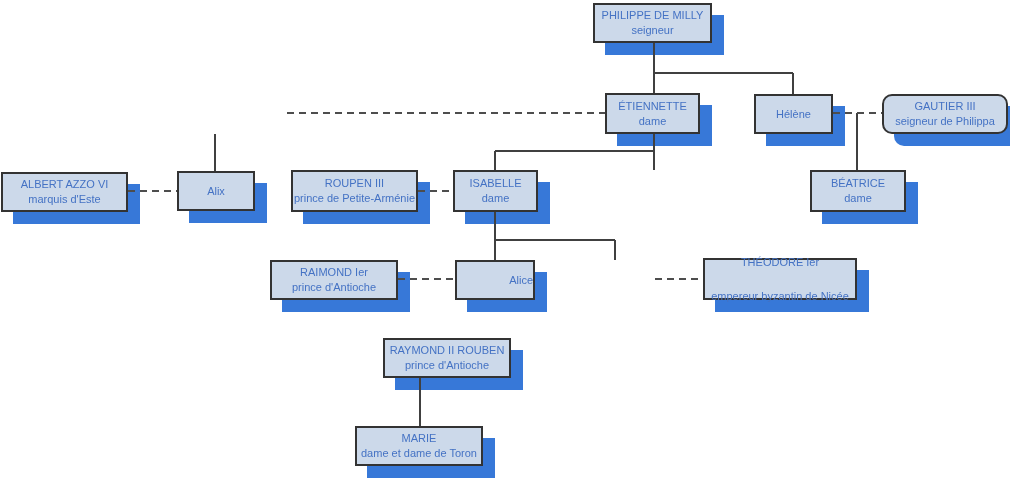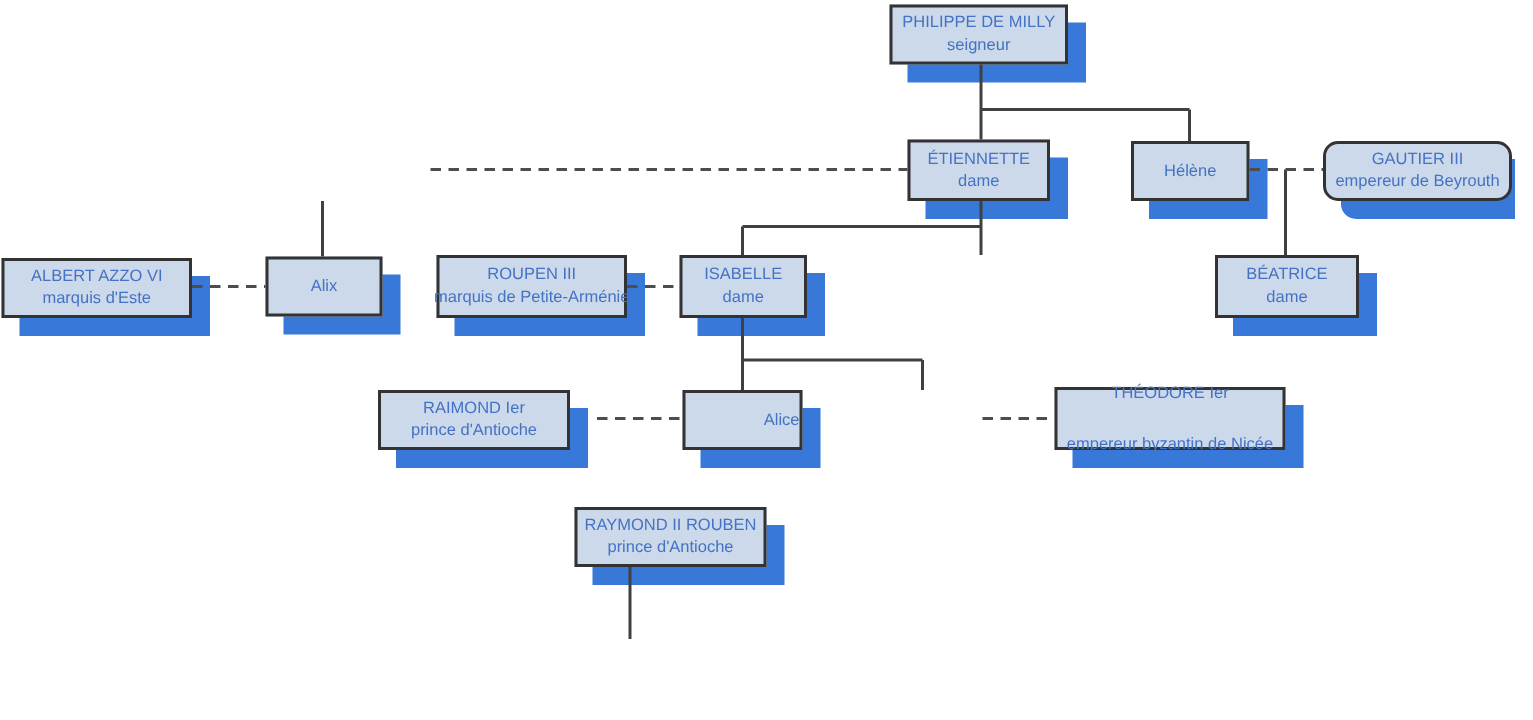--- a/index.html
+++ b/index.html
@@ -62,49 +62,53 @@
     </div>
     <div class="node" style="left: 605px; top: 93px; width: 95px; height: 41px;">
       <span class="person-name">ÉTIENNETTE</span>
       <span class="person-title">dame</span>
     </div>
     <div class="node" style="left: 754px; top: 94px; width: 79px; height: 40px;">
       <span class="person-name">Hélène</span>
     </div>
     <div class="node" style="left: 882px; top: 94px; width: 126px; height: 40px; border-radius: 10px;">
       <span class="person-name">GAUTIER III</span>
-      <span class="person-title">empereur de Beyrouth</span>
+      <span class="person-title">seigneur de Philippa</span>
     </div>
     <div class="node" style="left: 177px; top: 171px; width: 78px; height: 40px;">
       <span class="person-name">Alix</span>
     </div>
     <div class="node" style="left: 1px; top: 172px; width: 127px; height: 40px;">
       <span class="person-name">ALBERT AZZO VI</span>
       <span class="person-title">marquis d'Este</span>
     </div>
     <div class="node" style="left: 291px; top: 170px; width: 127px; height: 42px; align-items: center;">
       <span class="person-name">ROUPEN III</span>
-      <span class="person-title">marquis de Petite-Arménie</span>
+      <span class="person-title">prince de Petite-Arménie</span>
     </div>
     <div class="node" style="left: 453px; top: 170px; width: 85px; height: 42px; align-items: center;">
       <span class="person-name">ISABELLE</span>
       <span class="person-title">dame</span>
     </div>
     <div class="node" style="left: 810px; top: 170px; width: 96px; height: 42px;">
       <span class="person-name">BÉATRICE</span>
       <span class="person-title">dame</span>
     </div>
-    <div class="node" style="left: 252px; top: 260px; width: 128px; height: 40px;">
+    <div class="node" style="left: 270px; top: 260px; width: 128px; height: 40px;">
       <span class="person-name">RAIMOND Ier</span>
       <span class="person-title">prince d'Antioche</span>
     </div>
     <div class="node" style="left: 455px; top: 260px; width: 80px; height: 40px; align-items: flex-end;">
       <span class="person-name">Alice</span>
     </div>
     <div class="node" style="left: 703px; top: 258px; width: 154px; height: 42px; gap: 19px;">
       <span class="person-name">THÉODORE Ier</span>
       <span class="person-title">empereur byzantin de Nicée</span>
     </div>
     <div class="node" style="left: 355px; top: 338px; width: 128px; height: 40px; margin-left: 28px;">
       <span class="person-name">RAYMOND II ROUBEN</span>
       <span class="person-title">prince d'Antioche</span>
     </div>
+    <div class="node" style="left: 355px; top: 426px; width: 128px; height: 40px;">
+      <span class="person-name">MARIE</span>
+      <span class="person-title">dame et dame de Toron</span>
+    </div>
   </div>
 
 </body></html>

